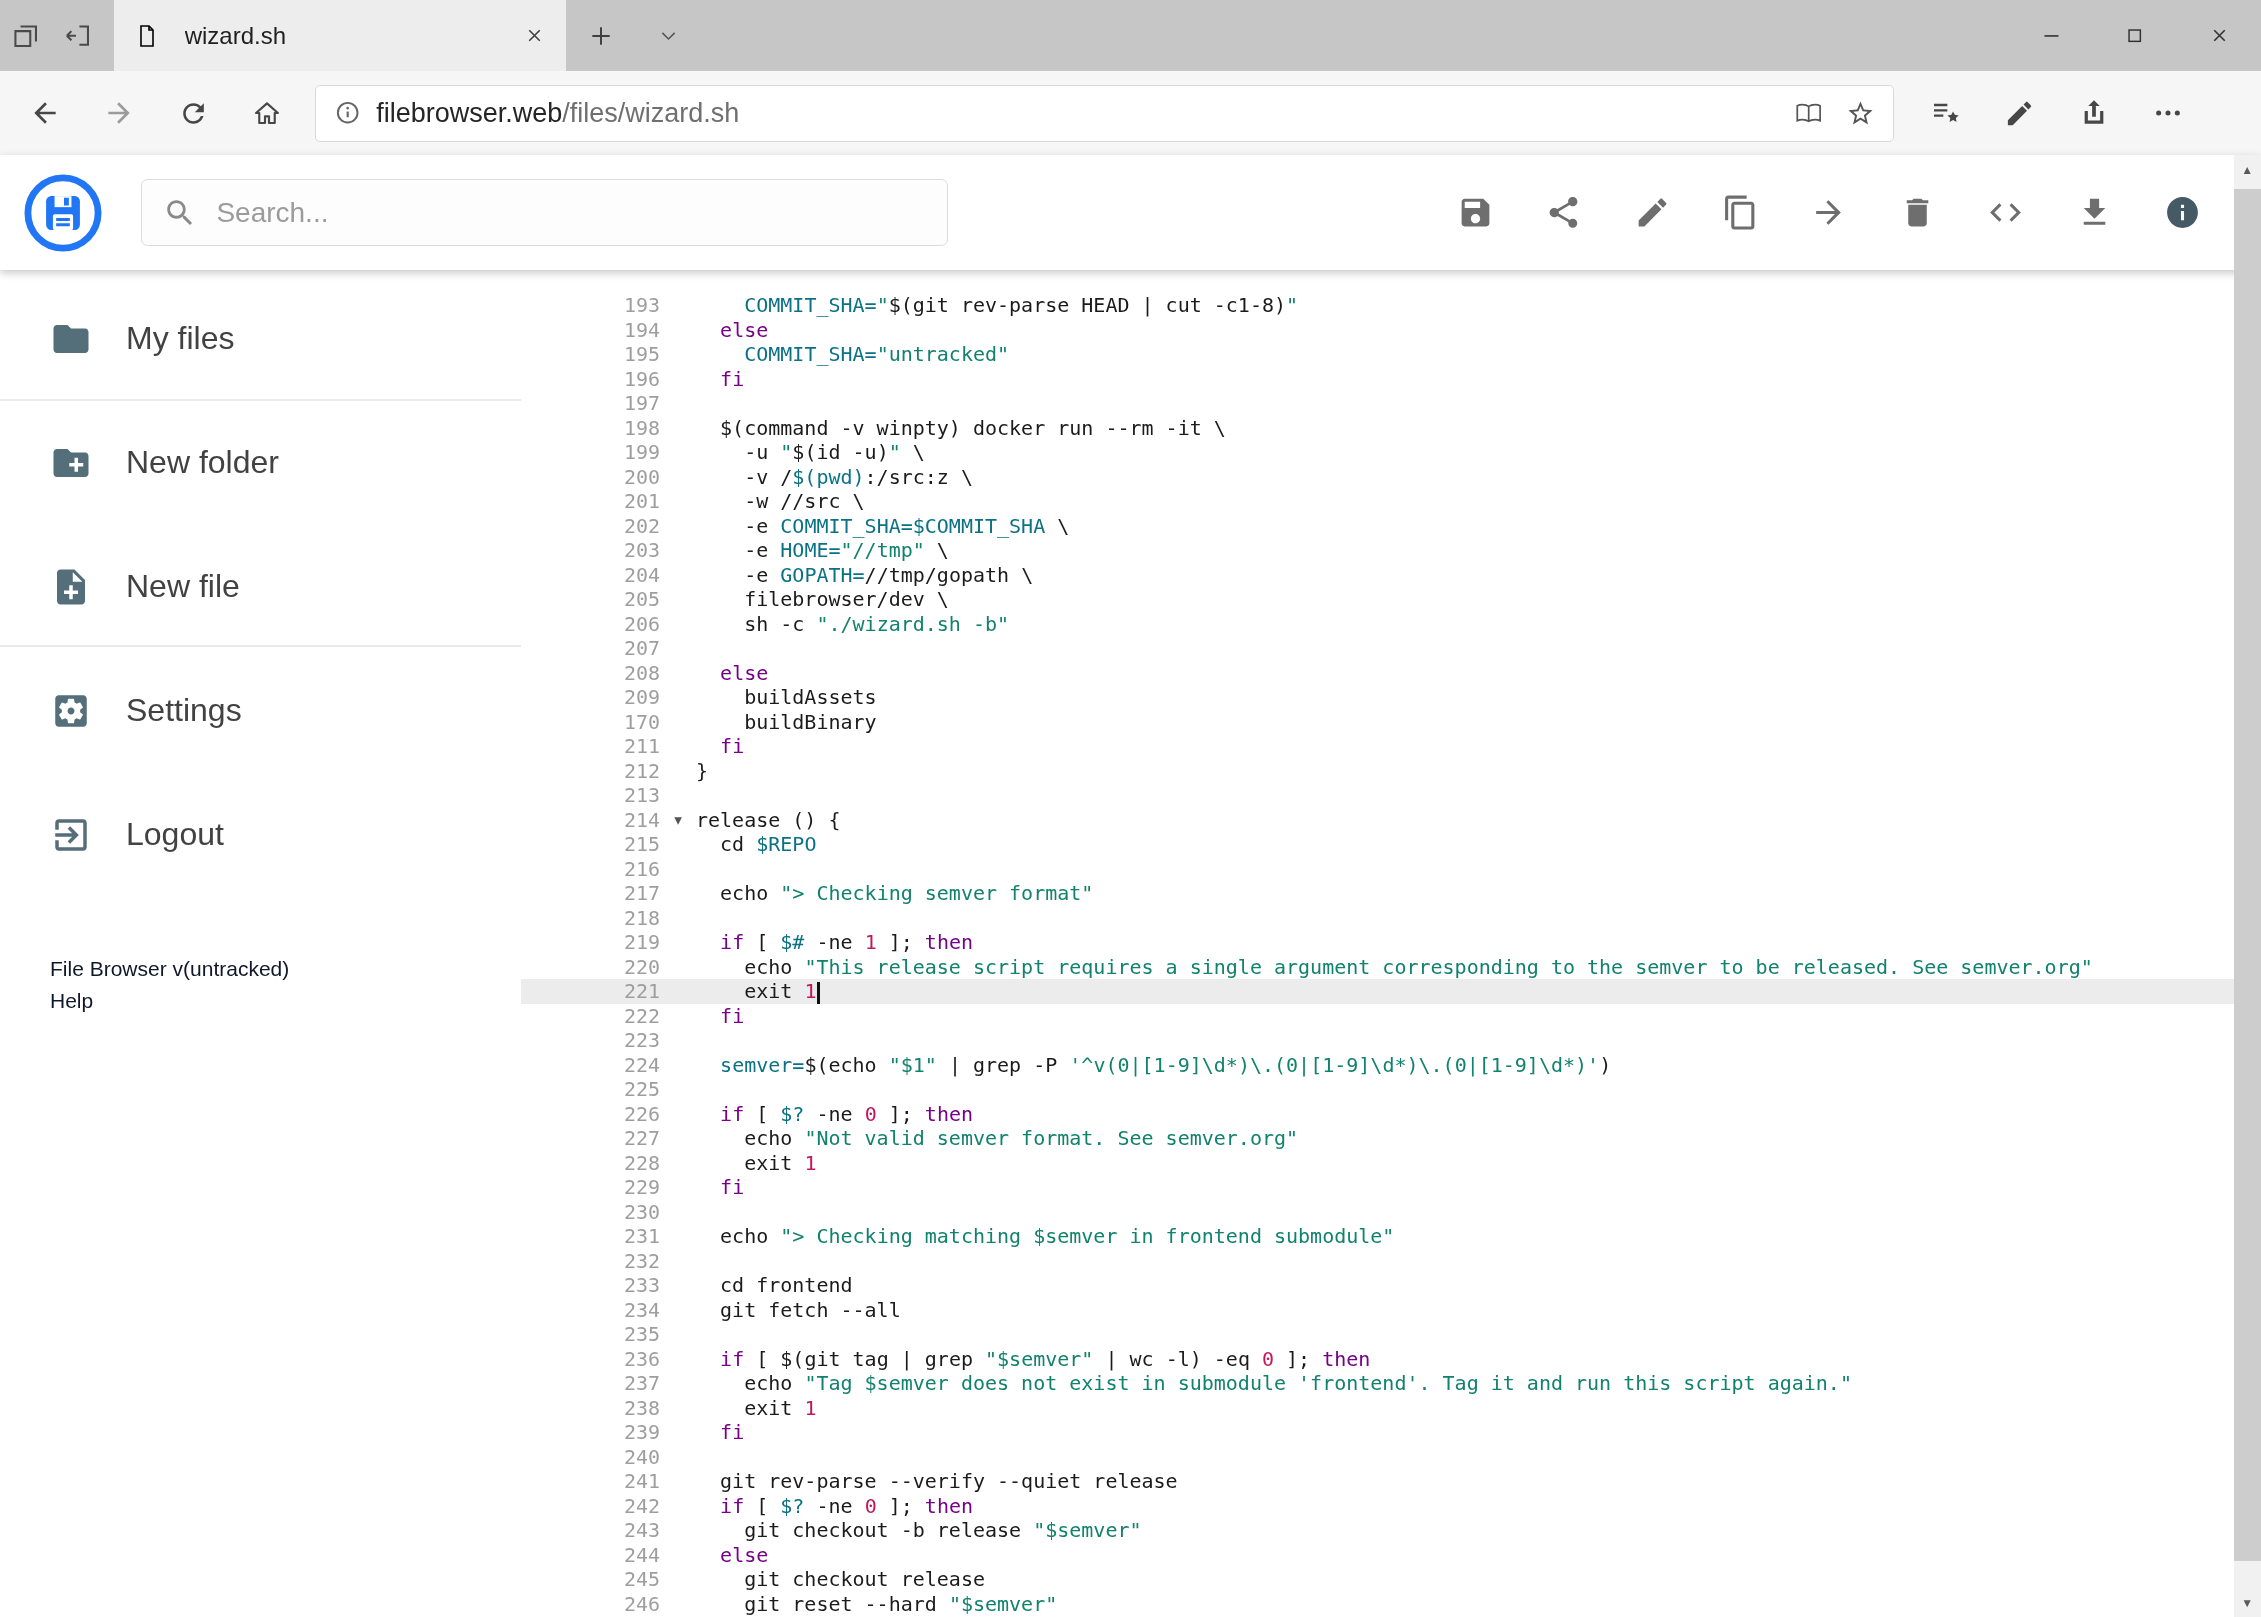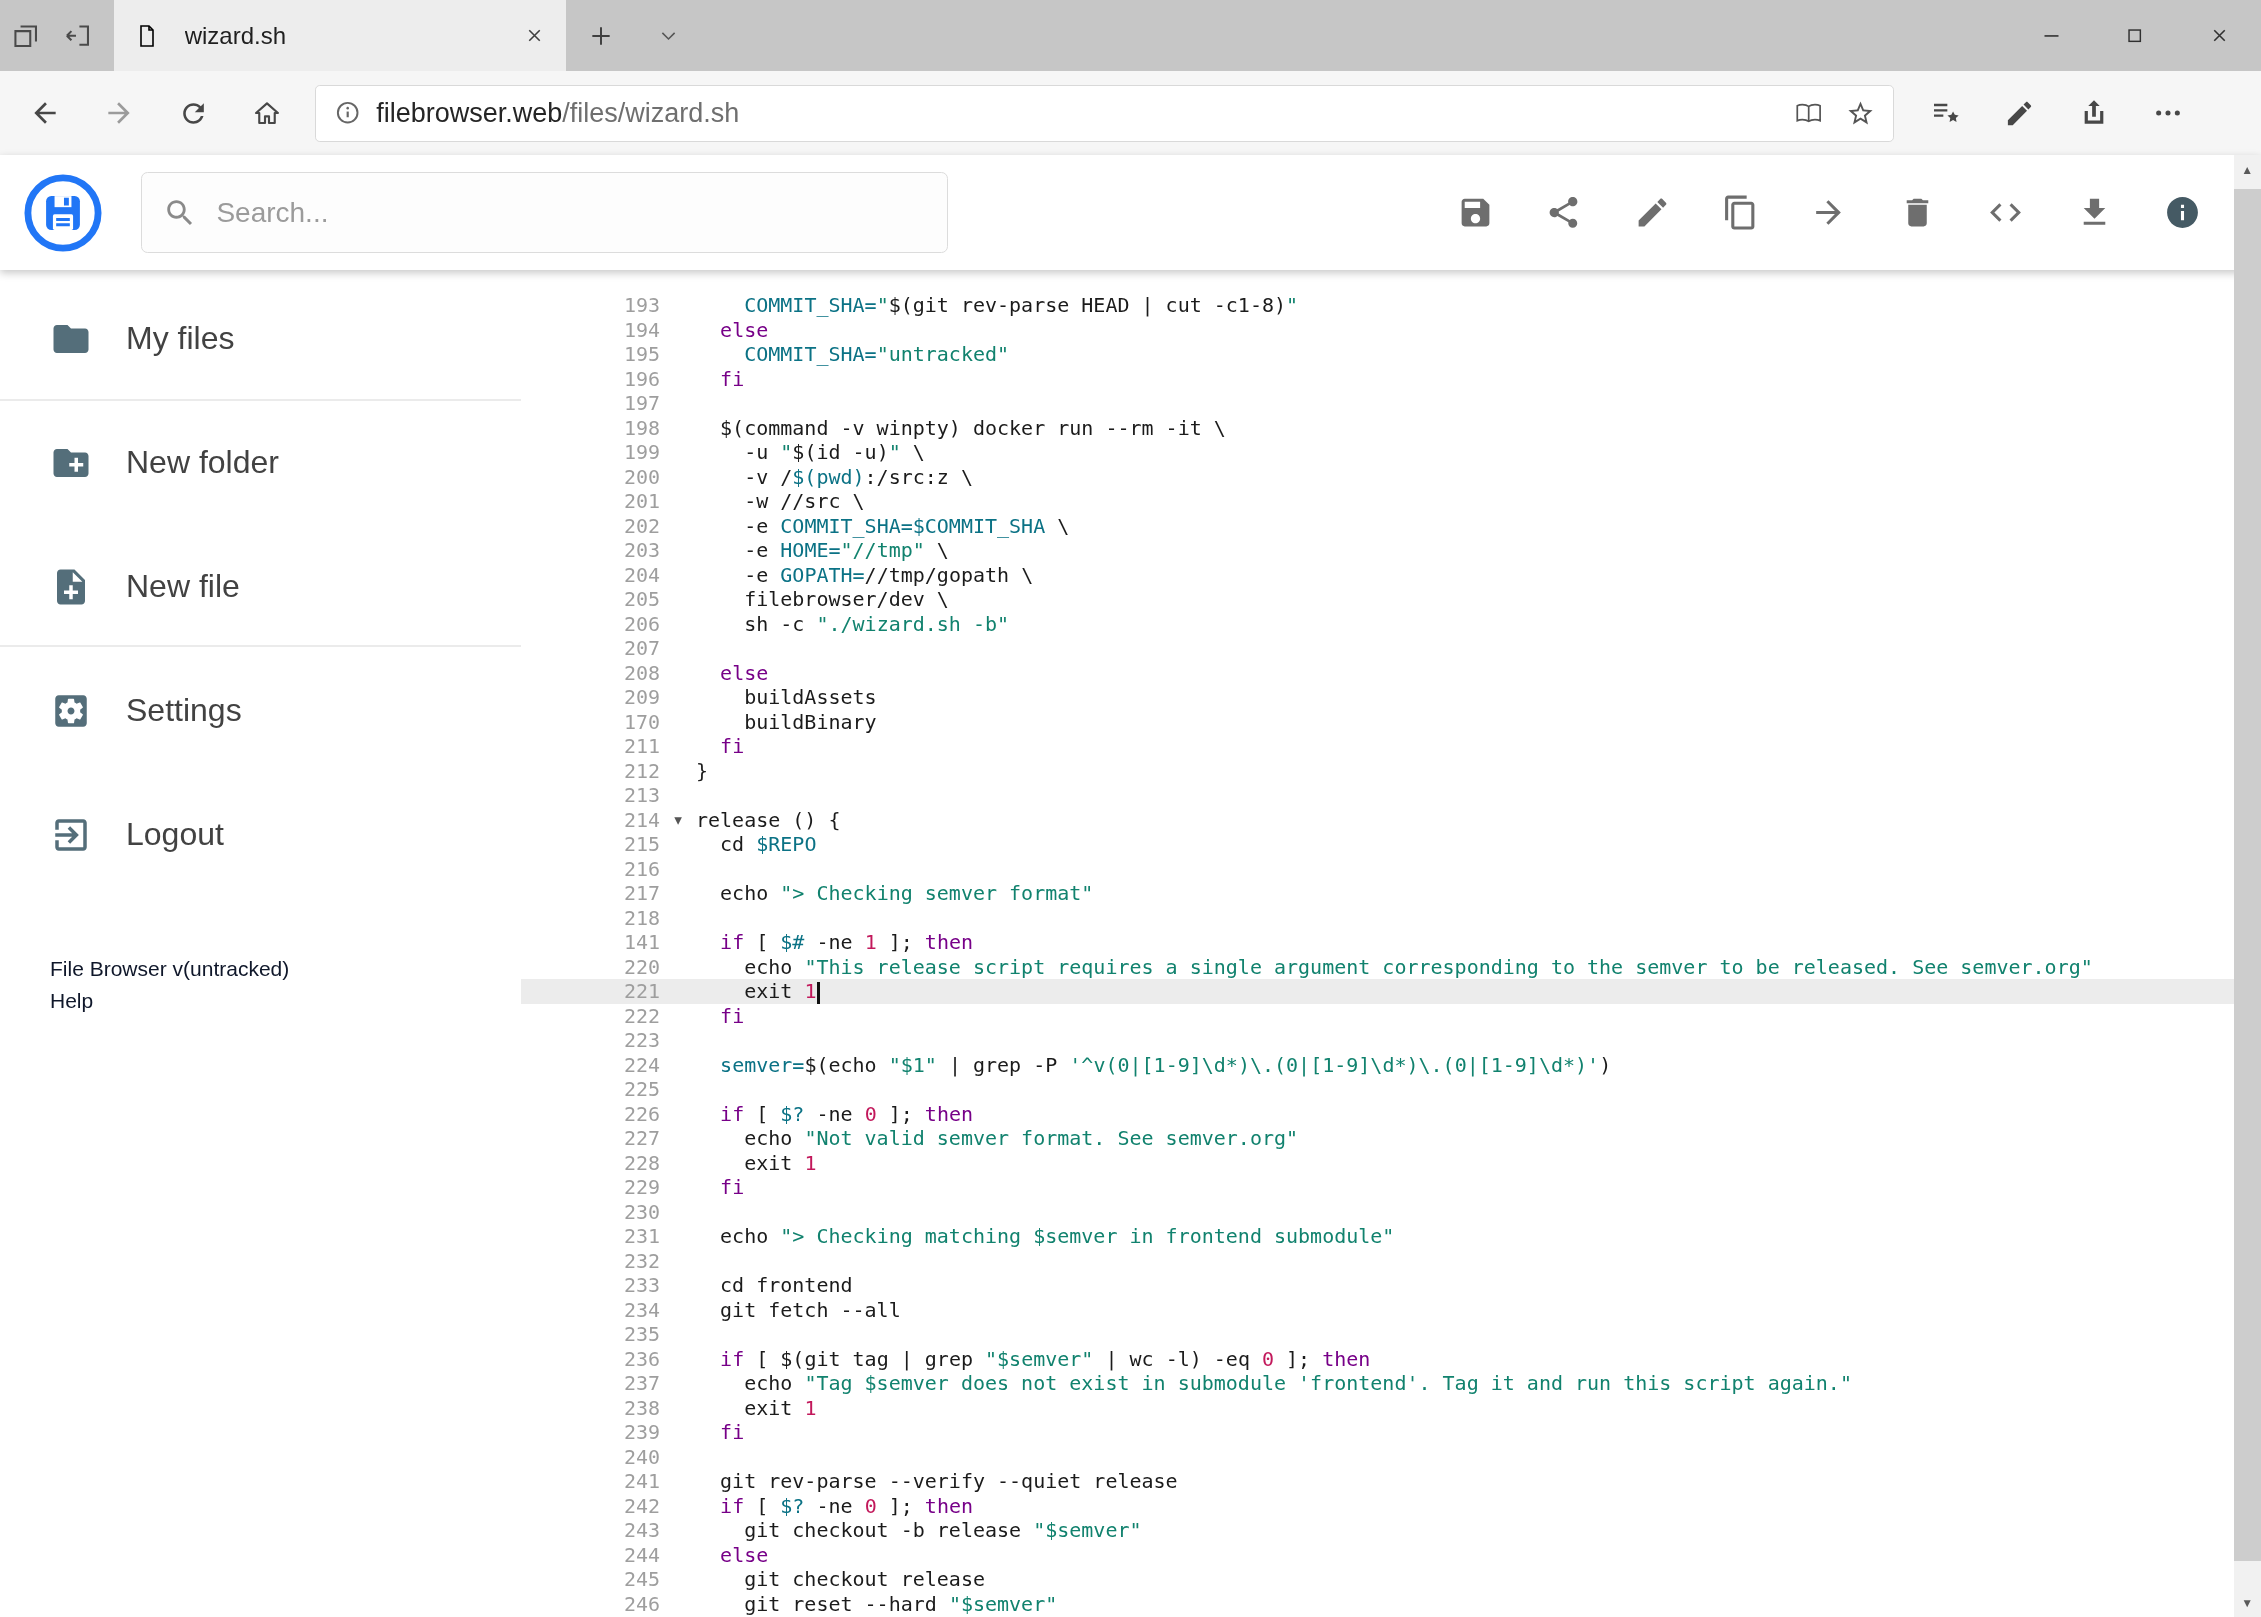--- a/index.html
+++ b/index.html
@@ -28,21 +28,21 @@
   .url{font-size:27px;white-space:nowrap}
   .url-host{color:#252525}
   .url-path{color:#6f6f6f}
   .ab-right{margin-left:auto;display:flex;gap:24px;color:#555;align-items:center}
   .ab-right .icwrap{cursor:pointer}
   .nav-action{width:74px;height:74px;display:flex;align-items:center;justify-content:center;color:#474747;cursor:pointer}
 
   
   .appheader{height:115px;background:#fff;box-shadow:0 3.2px 8px rgba(0,0,0,.22);position:relative;z-index:10;display:flex;align-items:center}
   .logo{width:78px;height:78px;margin-left:24px;flex:none;cursor:pointer}
-  .search{width:807px;height:81px;margin-left:39px;border:1.6px solid #dcdcdc;background:#fdfdfd;border-radius:6.5px;
+  .search{width:807px;height:67px;margin-left:39px;border:1.6px solid #dcdcdc;background:#fdfdfd;border-radius:6.5px;
     display:flex;align-items:center;padding:0 21px;gap:19.4px;color:#8a8a8a}
   .search input{flex:1;border:0;outline:0;background:transparent;font-size:28px;font-family:inherit;color:#333}
   .search input::placeholder{color:#9b9b9b}
   .hdr-actions{margin-left:auto;display:flex;align-items:center;gap:19.4px;padding-right:44px}
   .hdr-btn{width:69px;height:69px;display:flex;align-items:center;justify-content:center;color:#6e6e6e;cursor:pointer}
   .hdr-btn.info{color:#455a64}
 
   
   .appbody{display:flex;height:1347px}
   .sidebar{width:521px;position:relative;padding-top:6.5px;flex:none}
@@ -393,21 +393,21 @@
         <div class="crow"><span class="lnum">209</span><span class="fold"></span><span class="ltext"><span class="tk-p">    buildAssets</span></span></div>
         <div class="crow"><span class="lnum">170</span><span class="fold"></span><span class="ltext"><span class="tk-p">    buildBinary</span></span></div>
         <div class="crow"><span class="lnum">211</span><span class="fold"></span><span class="ltext"><span class="tk-p">  </span><span class="tk-k">fi</span></span></div>
         <div class="crow"><span class="lnum">212</span><span class="fold"></span><span class="ltext"><span class="tk-p">}</span></span></div>
         <div class="crow"><span class="lnum">213</span><span class="fold"></span><span class="ltext"></span></div>
         <div class="crow"><span class="lnum">214</span><span class="fold">▾</span><span class="ltext"><span class="tk-p">release () {</span></span></div>
         <div class="crow"><span class="lnum">215</span><span class="fold"></span><span class="ltext"><span class="tk-p">  cd </span><span class="tk-v">$REPO</span></span></div>
         <div class="crow"><span class="lnum">216</span><span class="fold"></span><span class="ltext"></span></div>
         <div class="crow"><span class="lnum">217</span><span class="fold"></span><span class="ltext"><span class="tk-p">  echo </span><span class="tk-s">"&gt; Checking semver format"</span></span></div>
         <div class="crow"><span class="lnum">218</span><span class="fold"></span><span class="ltext"></span></div>
-        <div class="crow"><span class="lnum">141</span><span class="fold"></span><span class="ltext"><span class="tk-p">  </span><span class="tk-k">if</span><span class="tk-p"> [ </span><span class="tk-v">$#</span><span class="tk-p"> -ne </span><span class="tk-d">1</span><span class="tk-p"> ]; </span><span class="tk-k">then</span></span></div>
+        <div class="crow"><span class="lnum">219</span><span class="fold"></span><span class="ltext"><span class="tk-p">  </span><span class="tk-k">if</span><span class="tk-p"> [ </span><span class="tk-v">$#</span><span class="tk-p"> -ne </span><span class="tk-d">1</span><span class="tk-p"> ]; </span><span class="tk-k">then</span></span></div>
         <div class="crow"><span class="lnum">220</span><span class="fold"></span><span class="ltext"><span class="tk-p">    echo </span><span class="tk-s">"This release script requires a single argument corresponding to the semver to be released. See semver.org"</span></span></div>
         <div class="crow active"><span class="lnum">221</span><span class="fold"></span><span class="ltext"><span class="tk-p">    exit </span><span class="tk-d">1</span><span class="caret"></span></span></div>
         <div class="crow"><span class="lnum">222</span><span class="fold"></span><span class="ltext"><span class="tk-p">  </span><span class="tk-k">fi</span></span></div>
         <div class="crow"><span class="lnum">223</span><span class="fold"></span><span class="ltext"></span></div>
         <div class="crow"><span class="lnum">224</span><span class="fold"></span><span class="ltext"><span class="tk-p">  </span><span class="tk-v">semver=</span><span class="tk-p">$(echo </span><span class="tk-s">"$1"</span><span class="tk-p"> | grep -P </span><span class="tk-s">'^v(0|[1-9]\d*)\.(0|[1-9]\d*)\.(0|[1-9]\d*)'</span><span class="tk-p">)</span></span></div>
         <div class="crow"><span class="lnum">225</span><span class="fold"></span><span class="ltext"></span></div>
         <div class="crow"><span class="lnum">226</span><span class="fold"></span><span class="ltext"><span class="tk-p">  </span><span class="tk-k">if</span><span class="tk-p"> [ </span><span class="tk-v">$?</span><span class="tk-p"> -ne </span><span class="tk-d">0</span><span class="tk-p"> ]; </span><span class="tk-k">then</span></span></div>
         <div class="crow"><span class="lnum">227</span><span class="fold"></span><span class="ltext"><span class="tk-p">    echo </span><span class="tk-s">"Not valid semver format. See semver.org"</span></span></div>
         <div class="crow"><span class="lnum">228</span><span class="fold"></span><span class="ltext"><span class="tk-p">    exit </span><span class="tk-d">1</span></span></div>
         <div class="crow"><span class="lnum">229</span><span class="fold"></span><span class="ltext"><span class="tk-p">  </span><span class="tk-k">fi</span></span></div>

